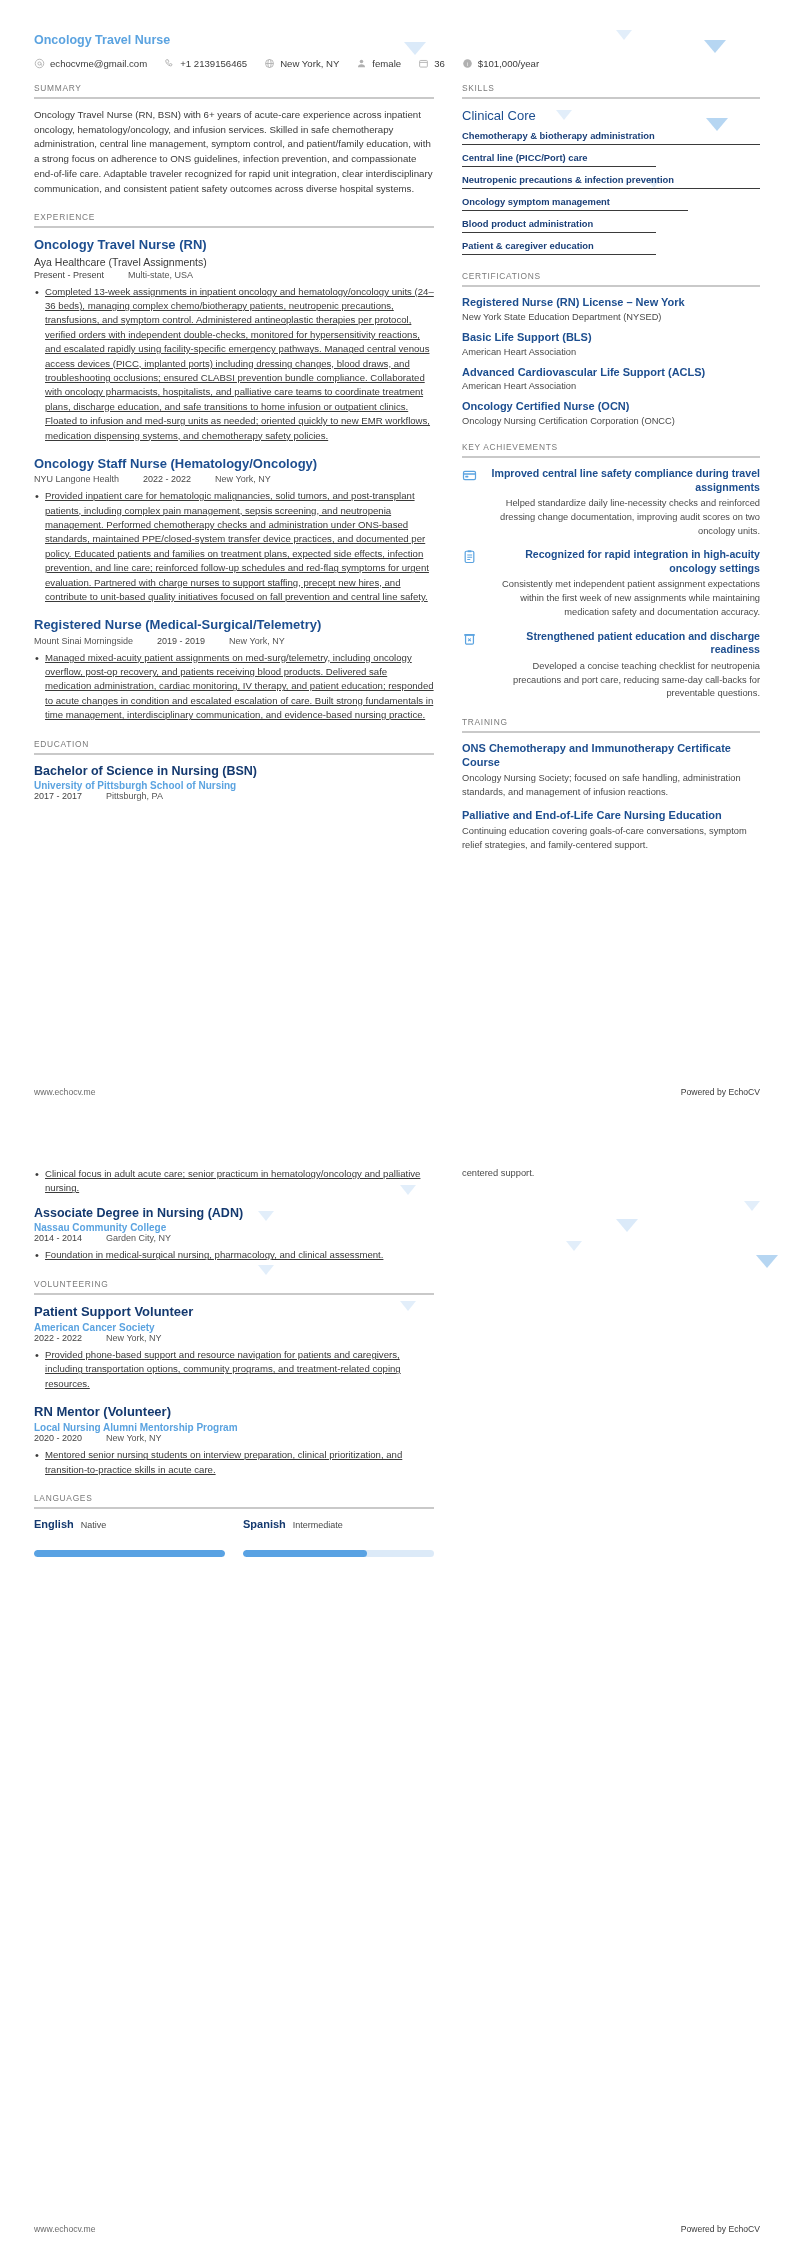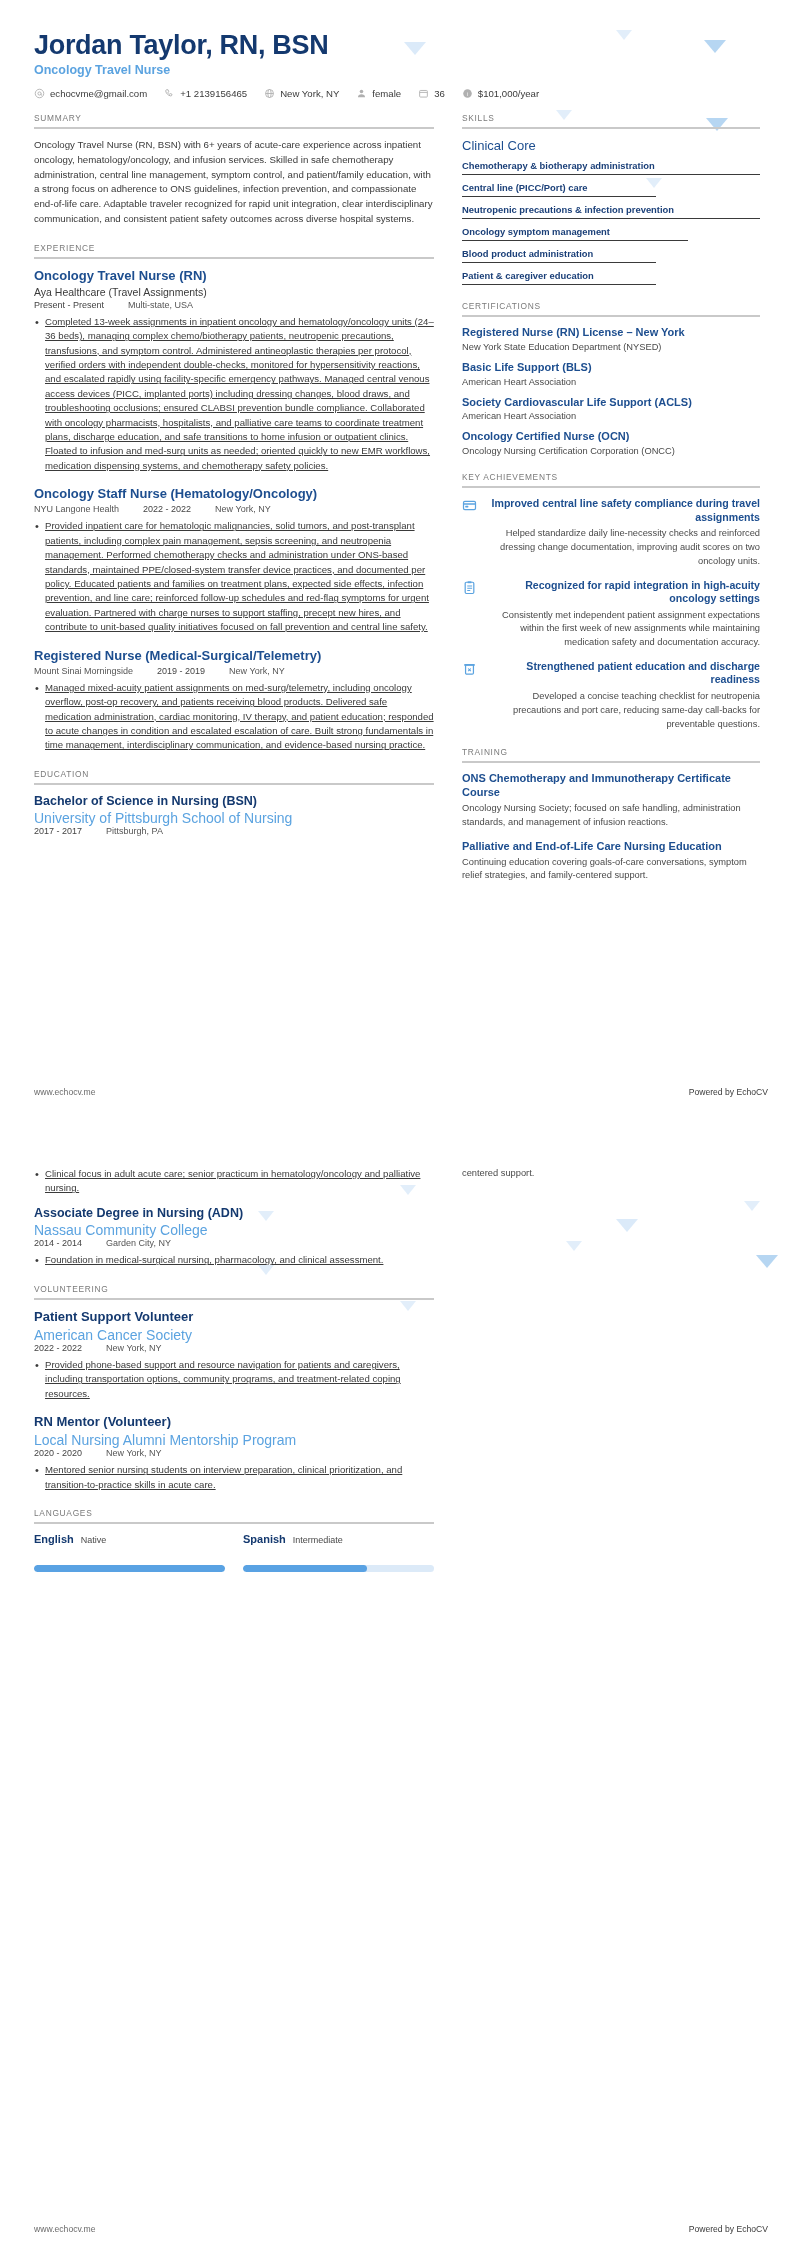--- a/index.html
+++ b/index.html
@@ -138,23 +138,24 @@
   }
 
   .edu { margin-bottom: 11px; }
   .edu-deg {
     font-size: 12.5px;
     font-weight: 700;
     color: #14396f;
     line-height: 1.25;
   }
   .edu-school {
-    font-size: 14px;
+    font-size: 10px;
     color: #5ba3e0;
     margin-top: 1px;
+    font-weight: bold;
   }
 
   
   .skill-group-name {
     font-size: 13px;
     font-weight: 400;
     color: #1d4e8f;
     margin-bottom: 7px;
   }
   .skill { margin-bottom: 7px; }
@@ -237,21 +238,21 @@
     overflow: hidden;
   }
   .lang-fill {
     height: 100%;
     border-radius: 4px;
     background: #59a2e3;
   }
 
   .footer {
     position: absolute;
-    left: 34px; right: 26px;
+    left: 34px; right: 34px;
     bottom: 26px;
     display: flex;
     justify-content: space-between;
     align-items: center;
     font-size: 8.6px;
     color: #6b6b6b;
     gap: 15px;
   }
   .footer .brand { font-weight: 400; color: #3a3a3a; }
   .page-gap { height: 14px; background: #ffffff; }
@@ -264,21 +265,20 @@
   <div class="chev" style="left:404px; top:42px;"></div>
   <div class="chev sm" style="left:616px; top:30px;"></div>
   <div class="chev dk" style="left:704px; top:40px;"></div>
   <div class="chev sm" style="left:556px; top:110px;"></div>
   <div class="chev dk" style="left:706px; top:118px;"></div>
   <div class="chev sm" style="left:646px; top:178px;"></div>
 
   <div class="page-inner">
 
     <div class="header">
-      <div class="name">Jordan Taylor, RN, BSN</div>
       <div class="title">Oncology Travel Nurse</div>
 
       <div class="contact">
         <span class="citem">
           <span class="ic">
             <svg viewBox="0 0 16 16" width="11" height="11" fill="none" stroke="currentColor" stroke-width="1.3">
                 <circle cx="8" cy="8" r="6.2"></circle>
                 <circle cx="8" cy="8" r="2.3"></circle>
                 <path d="M10.3 8v1.8c0 .9 1.1 1 1.5.4"></path>
               </svg>
@@ -442,21 +442,21 @@
           <div class="sec-rule"></div>
           <div class="cert">
             <div class="cert-name">Registered Nurse (RN) License – New York</div>
             <div class="cert-org">New York State Education Department (NYSED)</div>
           </div>
           <div class="cert">
             <div class="cert-name">Basic Life Support (BLS)</div>
             <div class="cert-org">American Heart Association</div>
           </div>
           <div class="cert">
-            <div class="cert-name">Society Cardiovascular Life Support (ACLS)</div>
+            <div class="cert-name">Advanced Cardiovascular Life Support (ACLS)</div>
             <div class="cert-org">American Heart Association</div>
           </div>
           <div class="cert">
             <div class="cert-name">Oncology Certified Nurse (OCN)</div>
             <div class="cert-org">Oncology Nursing Certification Corporation (ONCC)</div>
           </div>
         </div>
 
         <div class="sec">
           <div class="sec-h">KEY ACHIEVEMENTS</div>

